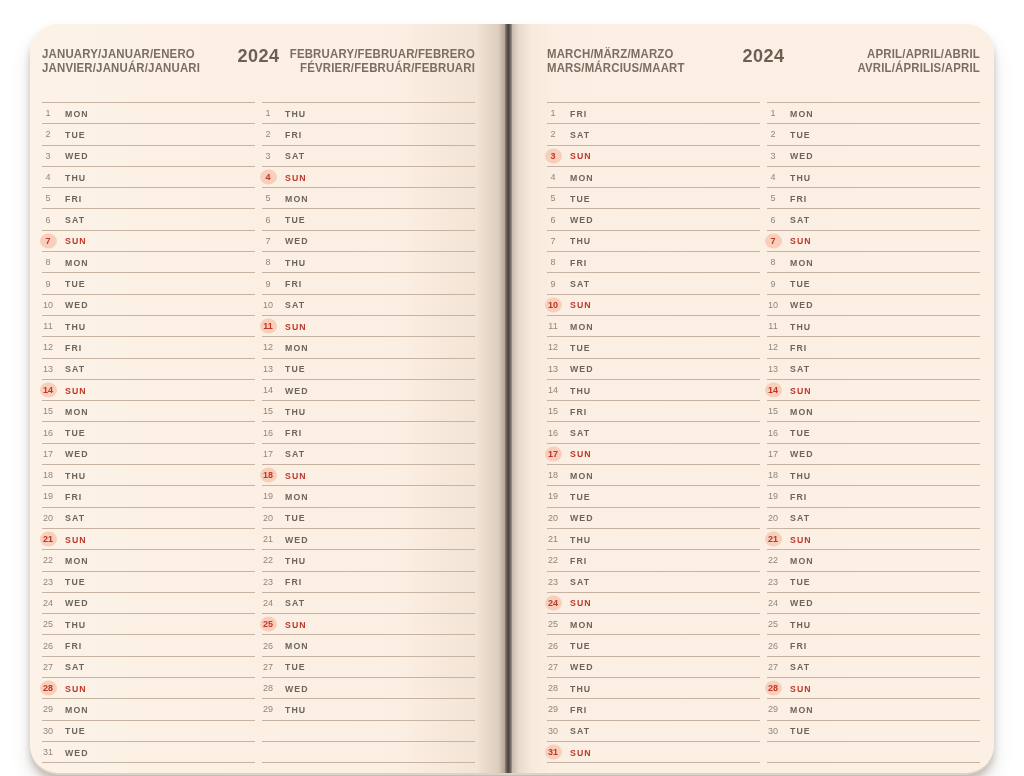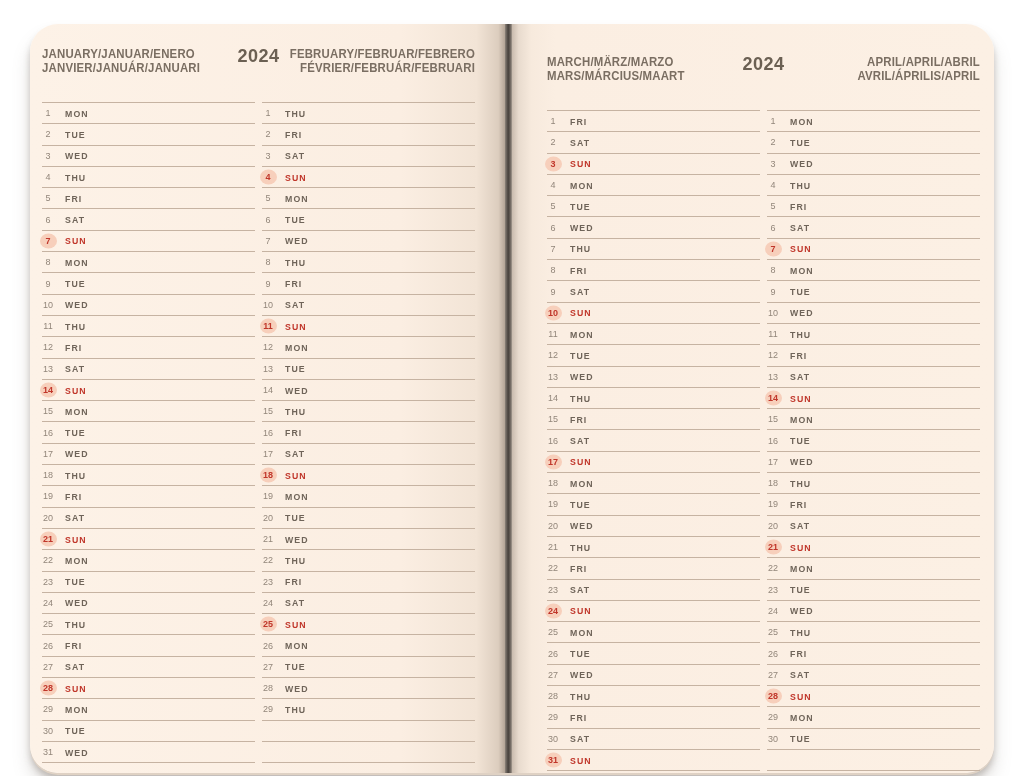--- a/index.html
+++ b/index.html
@@ -40,21 +40,21 @@
   .page-left{
     width:475px;
     border-radius:28px 0 0 28px;
     padding:0 30px 0 12px;
     background:linear-gradient(to right,
       #fdf2e7 0%, var(--paper) 78%, #f2e4d6 94%, #dccdbe 98.6%, #b3a496 100%);
   }
   .page-right{
     width:482px;
     border-radius:0 28px 28px 0;
-    padding:8px 14px 0 35px;
+    padding:0 14px 0 35px;
     background:linear-gradient(to right,
       #c9bbae 0%, #e8dbce 1.4%, #f7eadd 4%, var(--paper) 9%, #fcf0e4 100%);
   }
   .spine{
     width:7px;
     background:linear-gradient(to right,
       #8d847b 0%, var(--spine) 45%, #6b635c 75%, #a49a90 100%);
   }
   .page-header{position:relative;height:78px;}
   .month-block{

